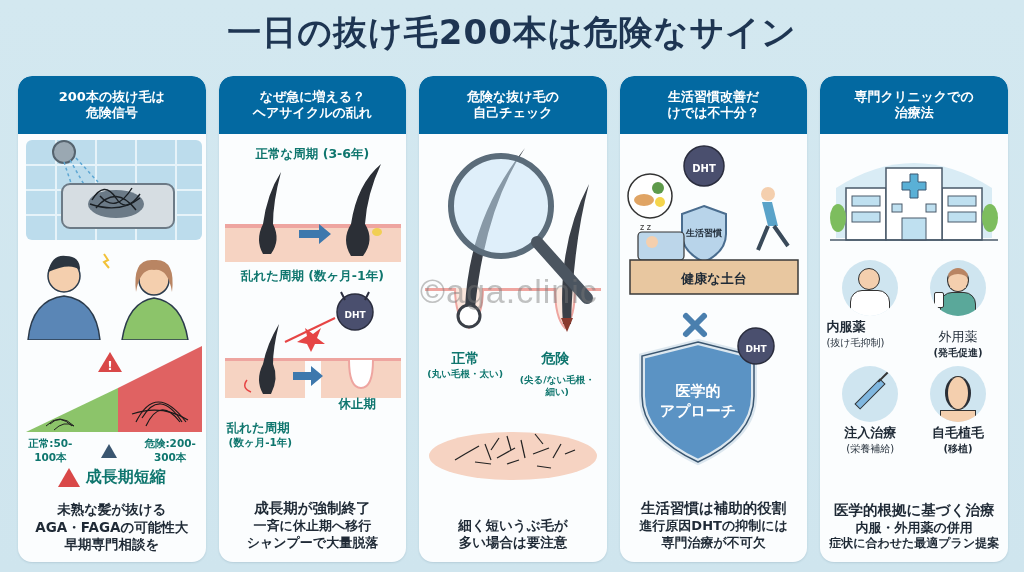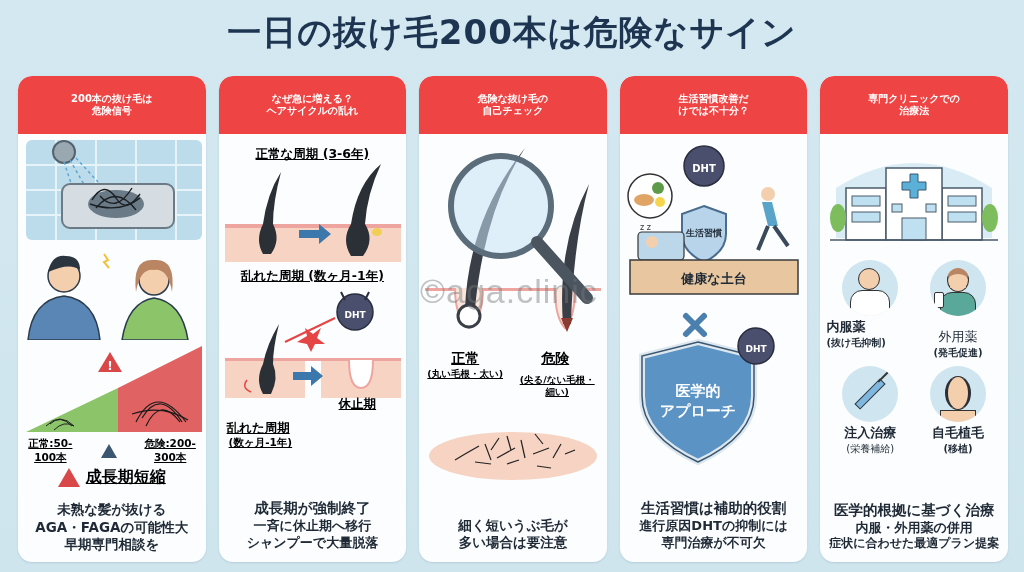--- a/index.html
+++ b/index.html
@@ -14,26 +14,26 @@
     position: absolute; top: 10px; left: 0; width: 1024px; text-align: center;
     font-size: 34px; font-weight: bold; color: #1e3552; letter-spacing: 1px;
   }
   .cols { position: absolute; top: 76px; left: 18px; width: 990px; height: 486px; display: flex; gap: 13px; }
   .card {
     flex: 1; background: #fbfdfe; border-radius: 14px; position: relative; overflow: hidden;
     box-shadow: 0 1px 2px rgba(40,80,110,0.15);
     display: flex; flex-direction: column;
   }
   .card-head {
-    background: #ef4444; color: #fff; height: 58px; display: flex; align-items: center; justify-content: center;
-    text-align: center; font-size: 10px; font-weight: bold; line-height: 1.25; padding: 6px 8px;
+    background: #0369a1; color: #fff; height: 58px; display: flex; align-items: center; justify-content: center;
+    text-align: center; font-size: 13px; font-weight: bold; line-height: 1.25; padding: 6px 8px;
     border-radius: 14px 14px 0 0;
   }
   .card-body { flex: 1; position: relative; }
-  .txt { position: absolute; left: 0; right: 0; text-align: center; font-weight: bold; color: #000000; text-decoration: underline; }
+  .txt { position: absolute; left: 0; right: 0; text-align: center; font-weight: bold; color: #0f766e; }
   .bottom { position: absolute; left: 0; right: 0; bottom: 10px; text-align: center; font-weight: bold; line-height: 1.3; }
   .bottom .main { font-size: 14.5px; }
   .bottom .sub { font-size: 13px; }
   svg { position: absolute; }
   .watermark {
     position: absolute; top: 272px; left: 420px; font-size: 34px; color: rgba(120,120,120,0.45);
     font-family: "Liberation Sans", sans-serif; pointer-events: none; letter-spacing: 1px;
   }
 </style>
 </head>
@@ -262,21 +262,21 @@
           <ellipse cx="164" cy="70" rx="8" ry="14" fill="#7dbd5e"></ellipse>
         <line x1="4" y1="92" x2="172" y2="92" stroke="#4a5a6a" stroke-width="1.5"></line>
       </svg>
       <div style="position:absolute;top:126px;left:6px;right:6px;display:grid;grid-template-columns:1fr 1fr;row-gap:6px">
         <div style="text-align:left">
           <div style="margin:0 auto;width:56px;height:56px;border-radius:50%;background:#cfe5f0;position:relative;overflow:hidden">
             <div style="position:absolute;left:16px;top:8px;width:22px;height:22px;border-radius:50%;background:#f4cfae;border:1.5px solid #333"></div>
             <div style="position:absolute;left:8px;top:30px;width:40px;height:30px;border-radius:12px 12px 0 0;background:#fff;border:1.5px solid #333"></div>
           </div>
           <div style="font-weight:bold;font-size:13px;margin-top:2px">内服薬</div>
-          <div style="font-weight:bold;font-size:10px">(抜け毛抑制)</div>
+          <div style="font-weight:normal;font-size:10px">(抜け毛抑制)</div>
         </div>
         <div style="text-align:center">
           <div style="margin:0 auto;width:56px;height:56px;border-radius:50%;background:#cfe5f0;position:relative;overflow:hidden">
             <div style="position:absolute;left:17px;top:8px;width:22px;height:24px;border-radius:50%;background:#f4cfae;border:1.5px solid #333;border-top:6px solid #b98563"></div>
             <div style="position:absolute;left:10px;top:32px;width:36px;height:28px;border-radius:12px 12px 0 0;background:#5aa89a;border:1.5px solid #333"></div>
             <div style="position:absolute;left:4px;top:32px;width:10px;height:16px;background:#fff;border:1.2px solid #333;border-radius:2px"></div>
           </div>
           <div style="font-weight:normal;font-size:13px;margin-top:12px">外用薬</div>
           <div style="font-weight:bold;font-size:10px">(発毛促進)</div>
         </div>

